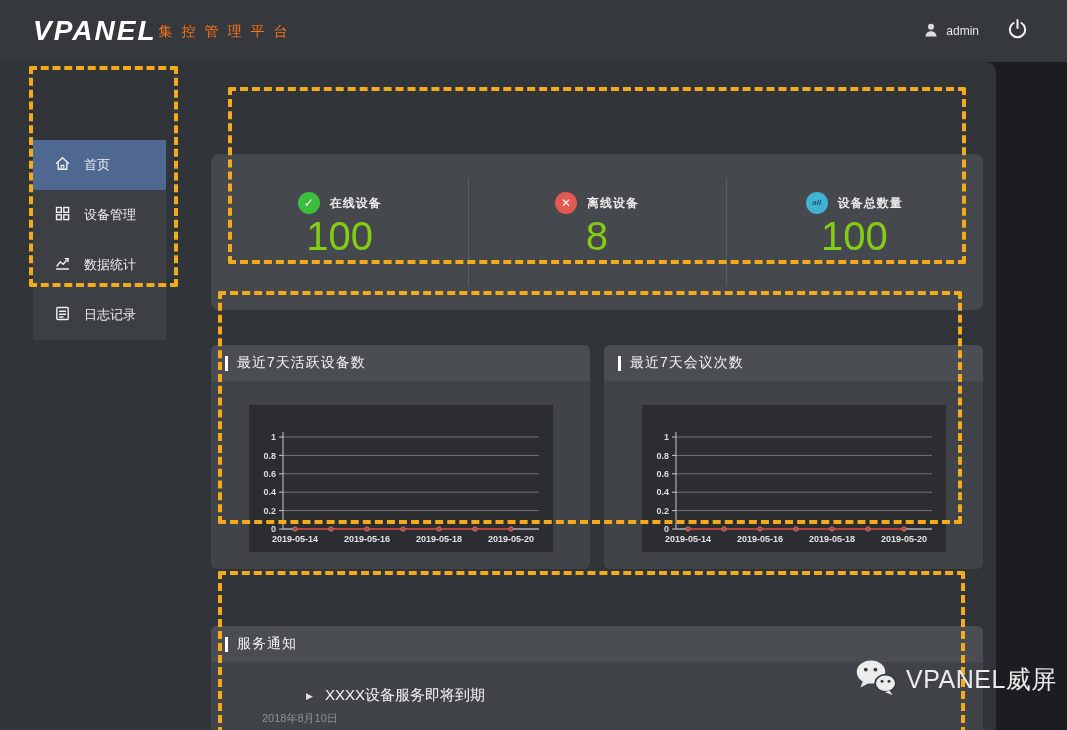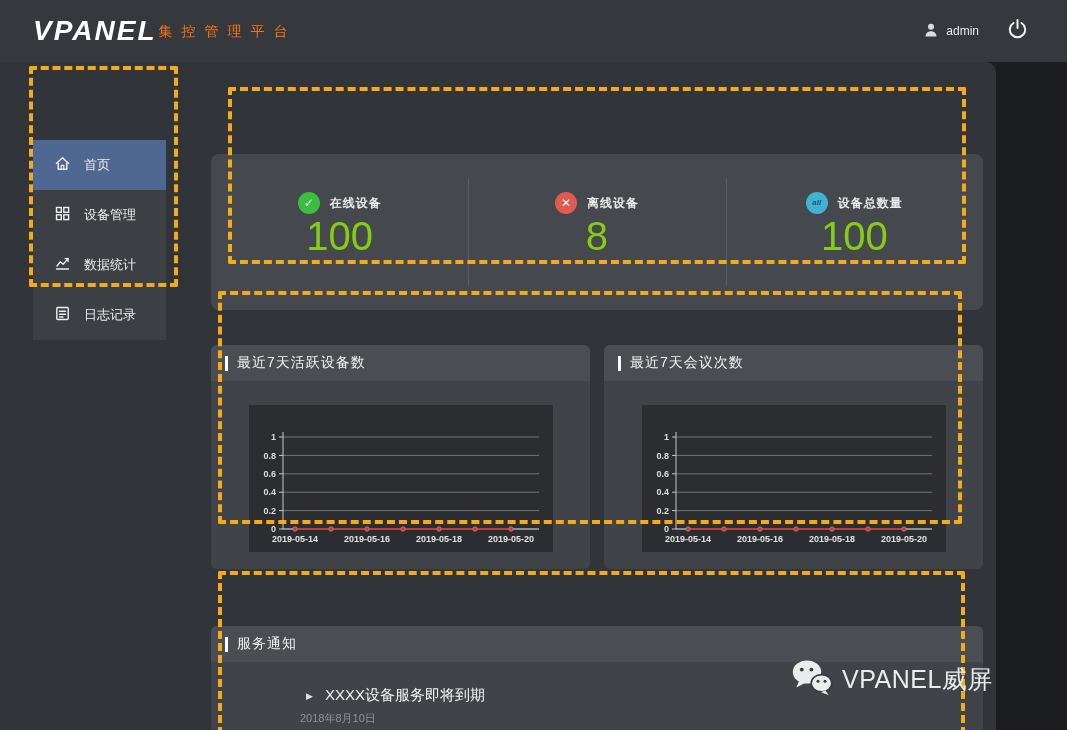--- a/index.html
+++ b/index.html
@@ -48,29 +48,29 @@
   .panel-title { color:#f2f2f2; font-size:14px; letter-spacing:1px; }
   #chartPanelLeft  { left:211px; top:283px; width:379px; height:224px; }
   #chartPanelRight { left:604px; top:283px; width:379px; height:224px; }
   .chart-box { position:absolute; left:38px; top:60px; width:304px; height:147px; background:#2b2d30; }
   
   #notifPanel { left:211px; top:564px; width:772px; height:186px; }
   .notif-body { padding-top:24px; }
   .notif-item { cursor:pointer; }
   .notif-title-row { display:flex; align-items:center; gap:12px; padding-left:95px; color:#f4f4f4; font-size:15px; }
   .notif-arrow { font-size:9px; color:#e0e0e0; }
-  .notif-date { padding-left:89px; margin-top:6px; font-size:11px; color:#8f9295; }
+  .notif-date { padding-left:51px; margin-top:6px; font-size:11px; color:#8f9295; }
   
   .overlay { position:absolute; border:4px dashed #f3ab1c; z-index:5; pointer-events:none; border-radius:2px; }
   #ovSidebar { left:29px;  top:66px;  width:149px; height:221px; }
   #ovStats   { left:228px; top:87px;  width:738px; height:177px; }
   #ovCharts  { left:218px; top:291px; width:744px; height:233px; }
   #ovNotif   { left:218px; top:571px; width:747px; height:200px; }
   
-  .watermark { position:absolute; left:791px; top:659px; display:flex; align-items:center; gap:9px; z-index:6; }
+  .watermark { position:absolute; left:855px; top:659px; display:flex; align-items:center; gap:9px; z-index:6; }
   .watermark-text { color:#ececec; font-size:25px; letter-spacing:0.5px; }
 </style>
 </head>
 <body>
 
 <div class="page">
 
   <header class="app-header">
     <div class="brand">
       <span class="logo">VPANEL</span>

